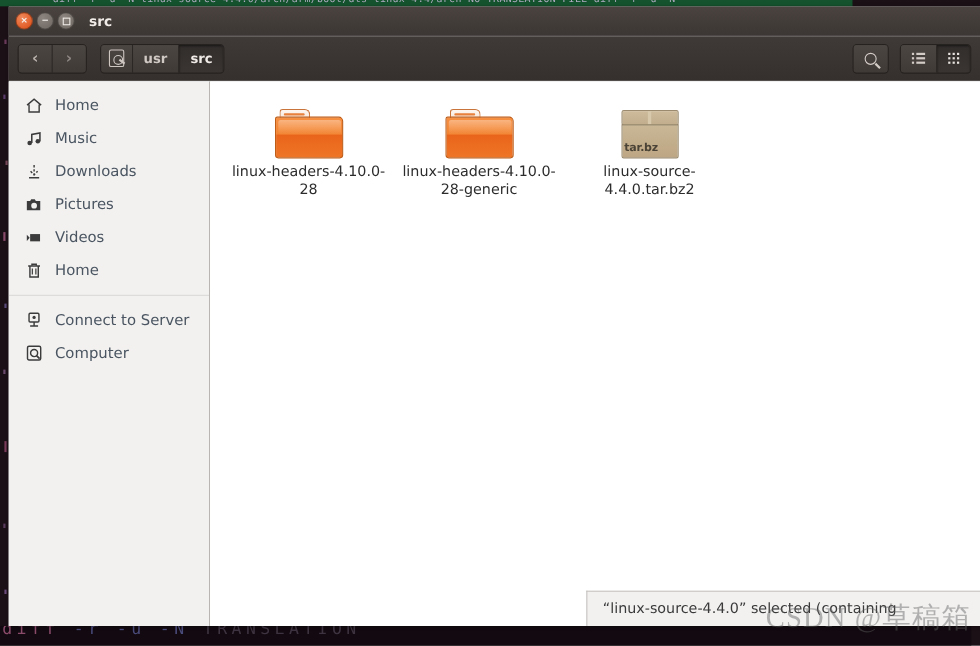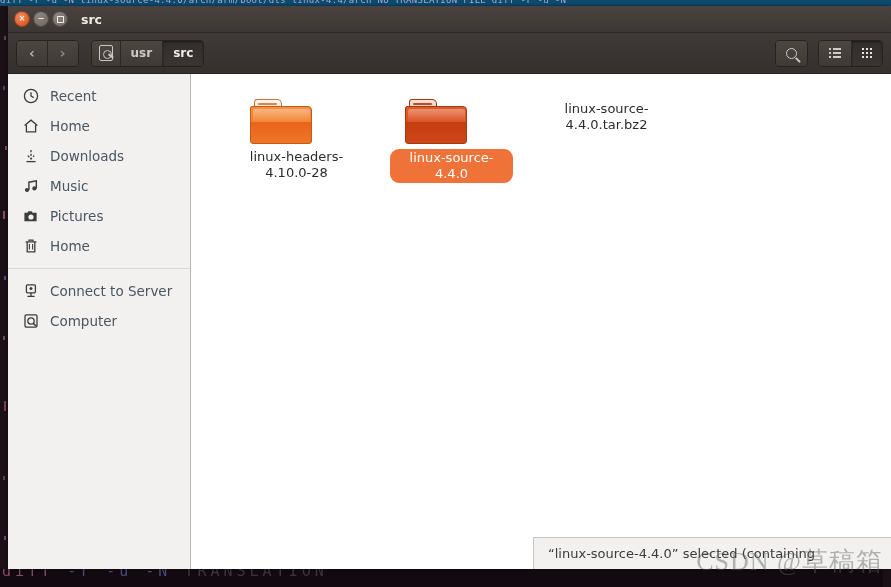--- a/index.html
+++ b/index.html
@@ -4,22 +4,22 @@
 <style>
   * { margin:0; padding:0; box-sizing:border-box; }
   html,body { width:891px; height:587px; overflow:hidden; }
   body {
     font-family:"DejaVu Sans", sans-serif;
     background:#1b1016;
     position:relative;
   }
   
   #terminal-top {
-    position:absolute; left:0; top:0; width:891px; height:6px;
-    background:#0c4a6e; overflow:hidden;
+    position:absolute; left:0; top:0; width:775px; height:6px;
+    background:#14532d; overflow:hidden;padding-left:48px;
   }
   #terminal-top .line {
     font-family:"DejaVu Sans Mono", monospace;
     font-size:9px; color:#c8b9d8; white-space:nowrap;
     line-height:6px; letter-spacing:.3px;
     transform:translateY(-3px);
     opacity:.85;
   }
   #terminal-left {
     position:absolute; left:0; top:6px; width:8px; height:575px;
@@ -240,21 +240,20 @@
     position:absolute; left:3px; bottom:4px;
     font-size:10px; color:#4a4336; font-weight:bold;
     font-family:"DejaVu Sans", sans-serif;
     letter-spacing:-.2px;
   }
   .file-label {
     margin-top:5px; text-align:center;
     font-size:13px; color:#2c2c2c;
     line-height:16px; max-width:140px;
     word-break:break-word;
-    margin-left:32px;
   }
   .file-label.selected {
     background:#ef7239; color:#ffffff;
     border-radius:9px; padding:1px 8px;
   }
   
   #statusbar {
     position:absolute; right:0; bottom:0;
     background:#f2f1f0;
     border-top:1px solid #c7c4c1;
@@ -368,72 +367,72 @@
           </span>
         </div>
       </div>
     </div>
   </div>
 
   <div id="body-split">
 
     <div id="sidebar">
 
-      <div class="side-item">
-        <span class="sicon">
-          <svg width="16" height="16" viewBox="0 0 16 16">
-              <circle cx="8" cy="8" r="6.6" fill="none" stroke="#3c3c3c" stroke-width="1.3"></circle>
-              <path d="M8 4.3V8l2.6 1.6" fill="none" stroke="#3c3c3c" stroke-width="1.3"></path>
-            </svg>
-        </span>
-        <span class="side-label">Recent</span>
-      </div>
 
       <div class="side-item">
         <span class="sicon">
           <svg width="16" height="16" viewBox="0 0 16 16">
               <path d="M1.6 7.6 8 2.2l6.4 5.4M3.4 7v6.8h9.2V7" fill="none" stroke="#3c3c3c" stroke-width="1.3"></path>
             </svg>
         </span>
         <span class="side-label">Home</span>
       </div>
 
 
-
-      <div class="side-item">
-        <span class="sicon">
-          <svg width="16" height="16" viewBox="0 0 16 16">
-              <path d="M8 2v8.4M4.8 7.6 8 11l3.2-3.4" fill="none" stroke="#3c3c3c" stroke-width="1.3" stroke-dasharray="2.2 1.6"></path>
-              <path d="M3.4 13.6h9.2" stroke="#3c3c3c" stroke-width="1.3"></path>
-            </svg>
-        </span>
-        <span class="side-label">Downloads</span>
-      </div>
 
       <div class="side-item">
         <span class="sicon">
           <svg width="16" height="16" viewBox="0 0 16 16">
               <circle cx="4" cy="12" r="2.1" fill="#3c3c3c"></circle>
               <circle cx="11.4" cy="10.4" r="2.1" fill="#3c3c3c"></circle>
               <path d="M5.9 12V4.2l7.4-1.4v7.6" fill="none" stroke="#3c3c3c" stroke-width="1.4"></path>
             </svg>
         </span>
         <span class="side-label">Music</span>
       </div>
 
       <div class="side-item">
         <span class="sicon">
           <svg width="16" height="16" viewBox="0 0 16 16">
+              <path d="M8 2v8.4M4.8 7.6 8 11l3.2-3.4" fill="none" stroke="#3c3c3c" stroke-width="1.3" stroke-dasharray="2.2 1.6"></path>
+              <path d="M3.4 13.6h9.2" stroke="#3c3c3c" stroke-width="1.3"></path>
+            </svg>
+        </span>
+        <span class="side-label">Downloads</span>
+      </div>
+
+      <div class="side-item">
+        <span class="sicon">
+          <svg width="16" height="16" viewBox="0 0 16 16">
               <path d="M1.4 4.8h3l1-1.6h3.2l1 1.6h4v8.4h-12.2z" fill="#3c3c3c"></path>
               <circle cx="8" cy="9" r="2.6" fill="#f2f1f0"></circle>
             </svg>
         </span>
         <span class="side-label">Pictures</span>
       </div>
 
+      <div class="side-item">
+        <span class="sicon">
+          <svg width="16" height="16" viewBox="0 0 16 16">
+              <rect x="4.4" y="4.8" width="9" height="6.6" fill="#3c3c3c"></rect>
+              <path d="M1.4 5.4v5.6l2.6-2.8z" fill="#3c3c3c"></path>
+            </svg>
+        </span>
+        <span class="side-label">Videos</span>
+      </div>
 
       <div class="side-item">
         <span class="sicon">
           <svg width="16" height="16" viewBox="0 0 16 16">
               <path d="M2.6 3.8h10.8M4.2 3.8v10h7.6v-10" fill="none" stroke="#3c3c3c" stroke-width="1.3"></path>
               <path d="M6.4 6v5.6M9.6 6v5.6" stroke="#3c3c3c" stroke-width="1.1"></path>
               <path d="M6 3.6V2.2h4v1.4" fill="none" stroke="#3c3c3c" stroke-width="1.2"></path>
             </svg>
         </span>
         <span class="side-label">Home</span>
@@ -471,32 +470,40 @@
         <div class="file-item">
           <div class="file-icon-wrap">
             <div class="folder">
               <div class="tab"></div>
                 <div class="body"></div>
             </div>
           </div>
           <div class="file-label">linux-headers-4.10.0-28</div>
         </div>
 
-
         <div class="file-item">
           <div class="file-icon-wrap">
-            <div class="folder selected">
+            <div class="folder">
               <div class="tab"></div>
                 <div class="body"></div>
             </div>
           </div>
-          <div class="file-label selected">linux-source-4.4.0</div>
+          <div class="file-label">linux-headers-4.10.0-28-generic</div>
         </div>
 
+
         <div class="file-item">
+          <div class="file-icon-wrap">
+            <div class="archive">
+              <div class="lid"></div>
+              <div class="seam"></div>
+              <div class="box"></div>
+              <div class="ext">tar.bz</div>
+            </div>
+          </div>
           <div class="file-label">linux-source-4.4.0.tar.bz2</div>
         </div>
       </div>
 
       <div id="statusbar">
         <span>“linux-source-4.4.0” selected (containing</span>
       </div>
     </div>
   </div>
 </div>

